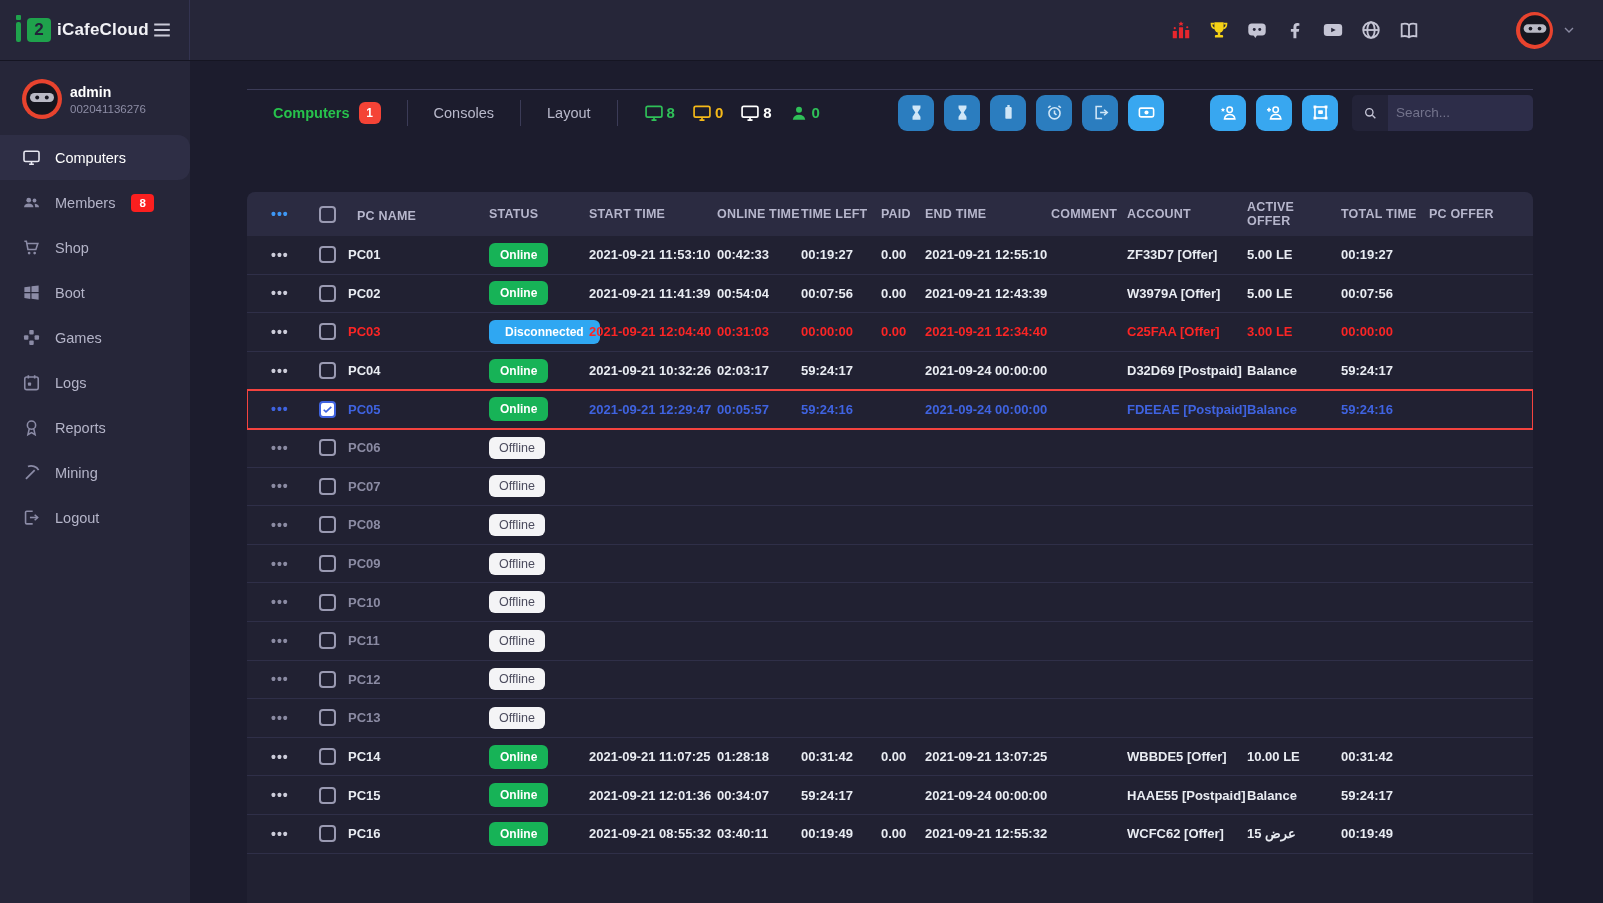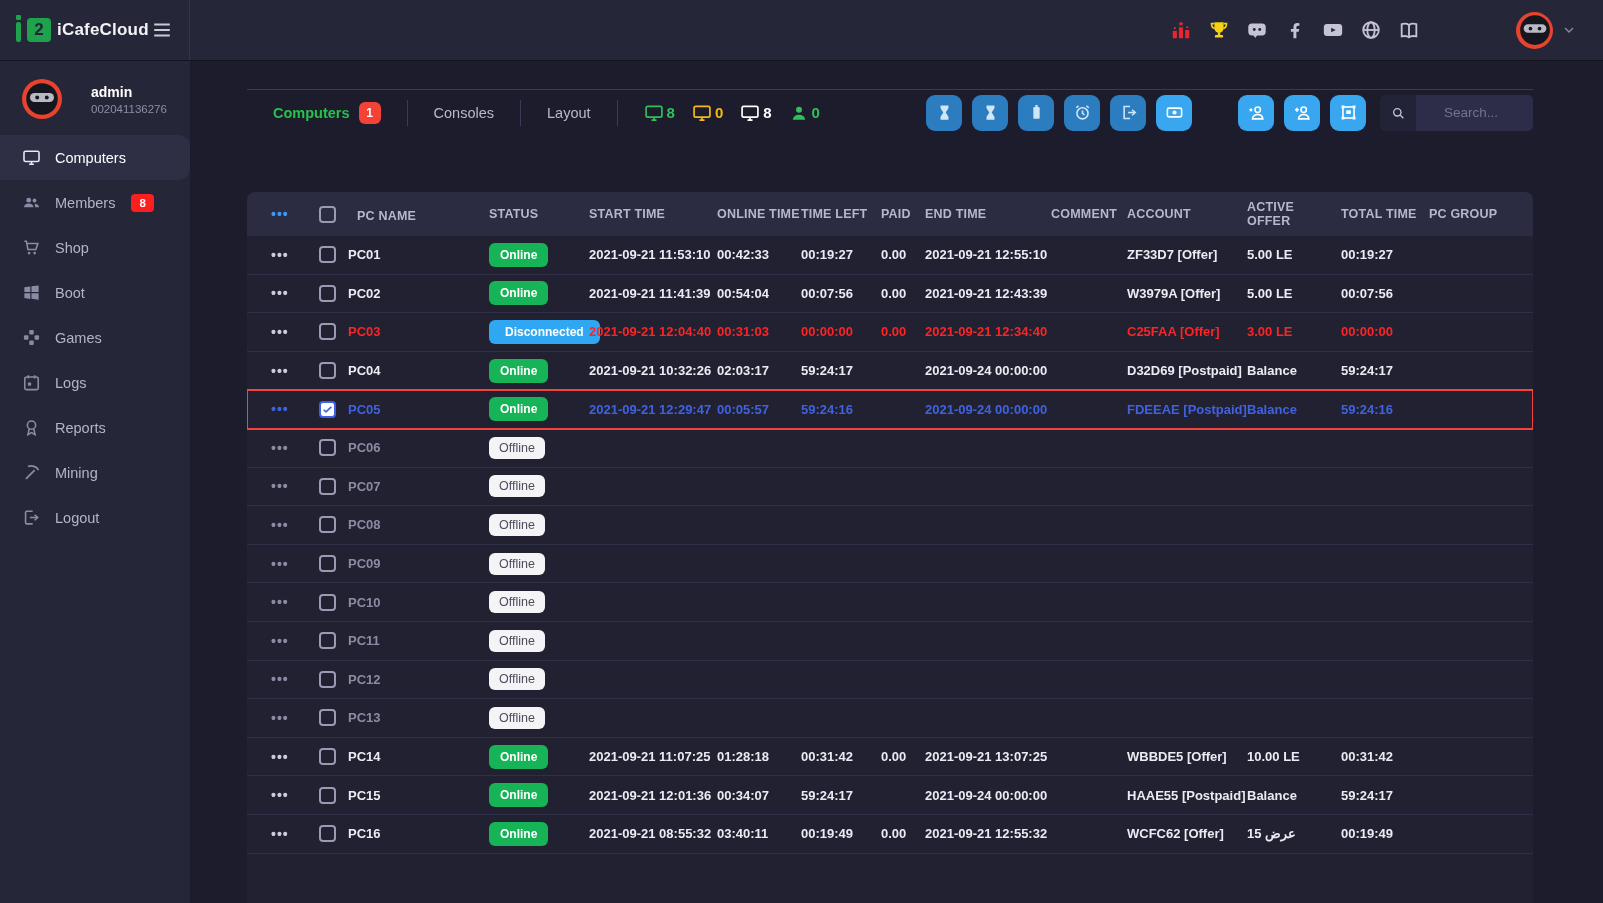--- a/index.html
+++ b/index.html
@@ -17,21 +17,21 @@
   .topbar-right{flex:1;display:flex;align-items:center;justify-content:flex-end;padding-right:26px}
   .social{display:flex;align-items:center;gap:16px;margin-right:96px}
   .social .sic{width:22px;height:22px;color:#c4c4d4;cursor:pointer}
   .sic.ranking{color:#e8262d}
   .sic.trophy{color:#f5d216}
   .user-menu{display:flex;align-items:center;gap:8px;cursor:pointer}
   .avatar{width:37px;height:37px;border-radius:50%;background:#e8432e;display:flex;align-items:center;justify-content:center;overflow:hidden}
   .chev{width:16px;height:16px;color:#8a8aa2}
   
   .sidebar{position:absolute;top:61px;left:0;width:190px;height:842px;background:#262639}
-  .profile{display:flex;align-items:center;gap:29px;padding:18px 16px 16px 22px}
+  .profile{display:flex;align-items:center;gap:8px;padding:18px 16px 16px 22px}
   .profile .avatar{width:40px;height:40px}
   .p-name{color:#fff;font-size:14px;font-weight:700}
   .p-id{color:#8d8da5;font-size:11.5px;margin-top:3px}
   .nav-item{height:45px;display:flex;align-items:center;gap:14px;padding:0 16px 0 22px;color:#b4b4c8;font-size:14.5px;cursor:pointer}
   .nav-item .nic{width:19px;height:19px;color:#8b8ba6;flex:none}
   .nav-item.active{background:#2e2e45;border-radius:0 12px 12px 0;color:#fff}
   .nav-item.active .nic{color:#e8e8f2}
   .nav-badge{background:#fb1f1f;color:#fff;font-size:11.5px;font-weight:700;border-radius:4px;padding:3px 8px;margin-left:2px}
   
   .content{position:absolute;top:61px;left:190px;width:1413px;height:842px;padding:28px 70px 0 57px}
@@ -45,21 +45,21 @@
   .counter .cic{width:20px;height:20px}
   .actions{margin-left:auto;display:flex;align-items:center}
   .abtn{width:36px;height:36px;border-radius:9px;display:flex;align-items:center;justify-content:center;color:#cfe6f7;margin-left:10px;cursor:pointer}
   .abtn .ic{width:19px;height:19px}
   .abtn.dark{background:#2b7dbf}
   .abtn.light{background:#38a7f0;color:#fff}
   .abtn.gap{margin-left:46px}
   .searchbox{display:flex;margin-left:14px;height:36px;border-radius:5px;overflow:hidden}
   .search-ic{width:36px;background:#232338;display:flex;align-items:center;justify-content:center;color:#c5c5d6}
   .search-ic .ic{width:16px;height:16px}
-  .searchbox input{width:117px;background:#2d2d49;border:none;outline:none;color:#f0abfc;font-size:13.5px;padding:0 28px;font-family:"Liberation Sans",sans-serif}
+  .searchbox input{width:145px;background:#2d2d49;border:none;outline:none;color:#f0abfc;font-size:13.5px;padding:0 8px;font-family:"Liberation Sans",sans-serif}
   .searchbox input::placeholder{color:#73738c}
   
   .panel{margin-top:57px;background:#212132;border-radius:8px 8px 0 0;height:714px;overflow:hidden}
   .grid{display:grid;grid-template-columns:48px 170px 100px 128px 84px 80px 44px 126px 76px 120px 94px 88px 1fr;align-items:center;padding:0 24px}
   .thead{height:44px;background:#2b2b41;color:#b6b6cc;font-size:12.5px;font-weight:700;letter-spacing:.2px}
   .thead .hname{display:flex;align-items:flex-end;gap:21px}
   .trow{height:38.6px;border-bottom:1px solid #2f2f48;font-size:13px;font-weight:700;color:#e9ecf2;position:relative}
   .dots{font-size:14px;letter-spacing:1px;color:#cdcdda;cursor:pointer;line-height:1}
   .thead .dots{color:#3e97f4}
   .cb{width:17px;height:17px;border:2px solid #9a9ab2;border-radius:4px;display:inline-flex;align-items:center;justify-content:center;cursor:pointer;flex:none;background:transparent}
@@ -425,21 +425,21 @@
         <span>STATUS</span>
         <span>START TIME</span>
         <span>ONLINE TIME</span>
         <span>TIME LEFT</span>
         <span>PAID</span>
         <span>END TIME</span>
         <span>COMMENT</span>
         <span>ACCOUNT</span>
         <span>ACTIVE OFFER</span>
         <span>TOTAL TIME</span>
-        <span>PC GROUP</span>
+        <span>PC OFFER</span>
       </div>
     <div>
         <div class="grid trow online">
           <span class="dots">•••</span>
           <span class="namecell">
             <span class="cb"></span>
             <span class="pcname cell">PC01</span>
           </span>
           <span><span class="badge online">Online</span></span>
           <span class="cell">2021-09-21 11:53:10</span>

